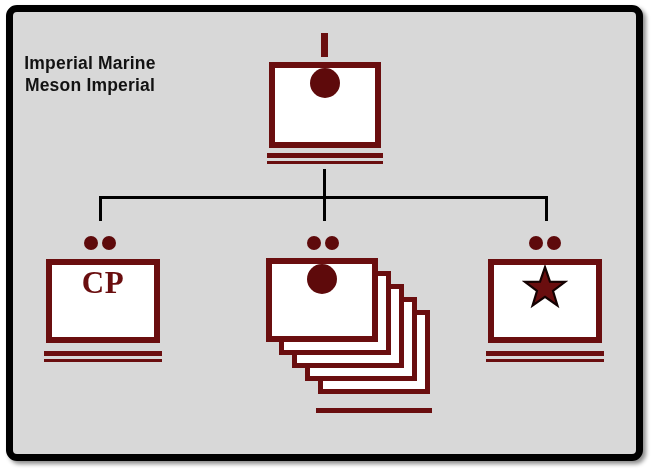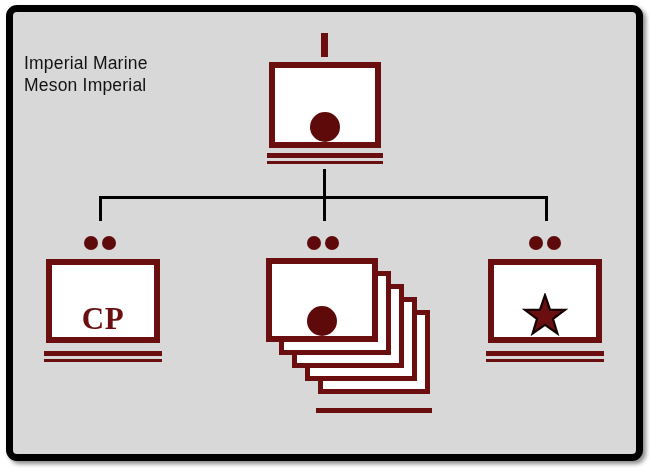--- a/index.html
+++ b/index.html
@@ -7,27 +7,27 @@
     position:relative; width:651px; height:471px; background:#ffffff;
     font-family:"Liberation Sans", sans-serif; overflow:hidden;
   }
   .frame {
     position:absolute; left:6px; top:5px; width:637px; height:456px;
     box-sizing:border-box; background:#d8d8d8;
     border:7px solid #000; border-radius:11px;
     box-shadow:3px 3px 4px rgba(0,0,0,0.45);
   }
   .title {
-    position:absolute; left:24px; top:52px; width:172px; text-align:left;
-    font-weight:normal; font-size:17.5px; line-height:22px; color:#121212;
+    position:absolute; left:4px; top:52px; width:172px; text-align:center;
+    font-weight:bold; font-size:17.5px; line-height:22px; color:#121212;
     letter-spacing:0.2px;
   }
   .ubox {
     position:absolute; box-sizing:border-box; background:#ffffff;
-    border:6px solid #6a0e0f; display:flex; align-items:flex-end; justify-content:center;
+    border:6px solid #6a0e0f; display:flex; align-items:flex-start; justify-content:center;
   }
   .stackbox { border-width:5px; }
   .circle-icon { width:30px; height:30px; border-radius:50%; background:#5e0a0b; }
   .dot { position:absolute; width:14px; height:14px; border-radius:50%; background:#5e0a0b; }
   .mline { position:absolute; background:#6a0e0f; }   
   .kline { position:absolute; background:#000000; }   
   .rankbar { position:absolute; width:7px; background:#6a0e0f; }
   .cp-label {
     font-family:"Liberation Serif", serif; font-weight:bold; font-size:31px;
     color:#6a0e0f; letter-spacing:0.5px;

